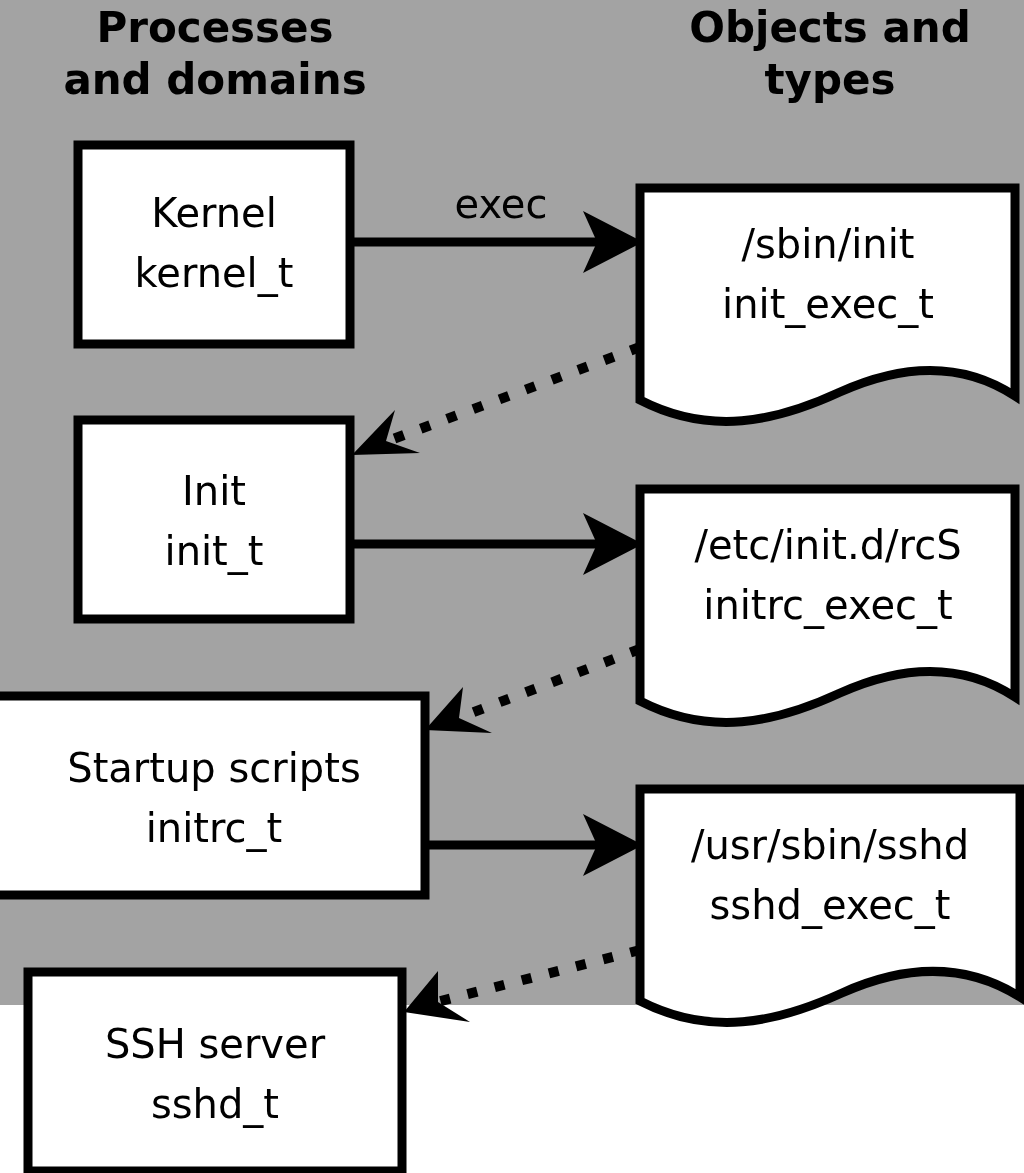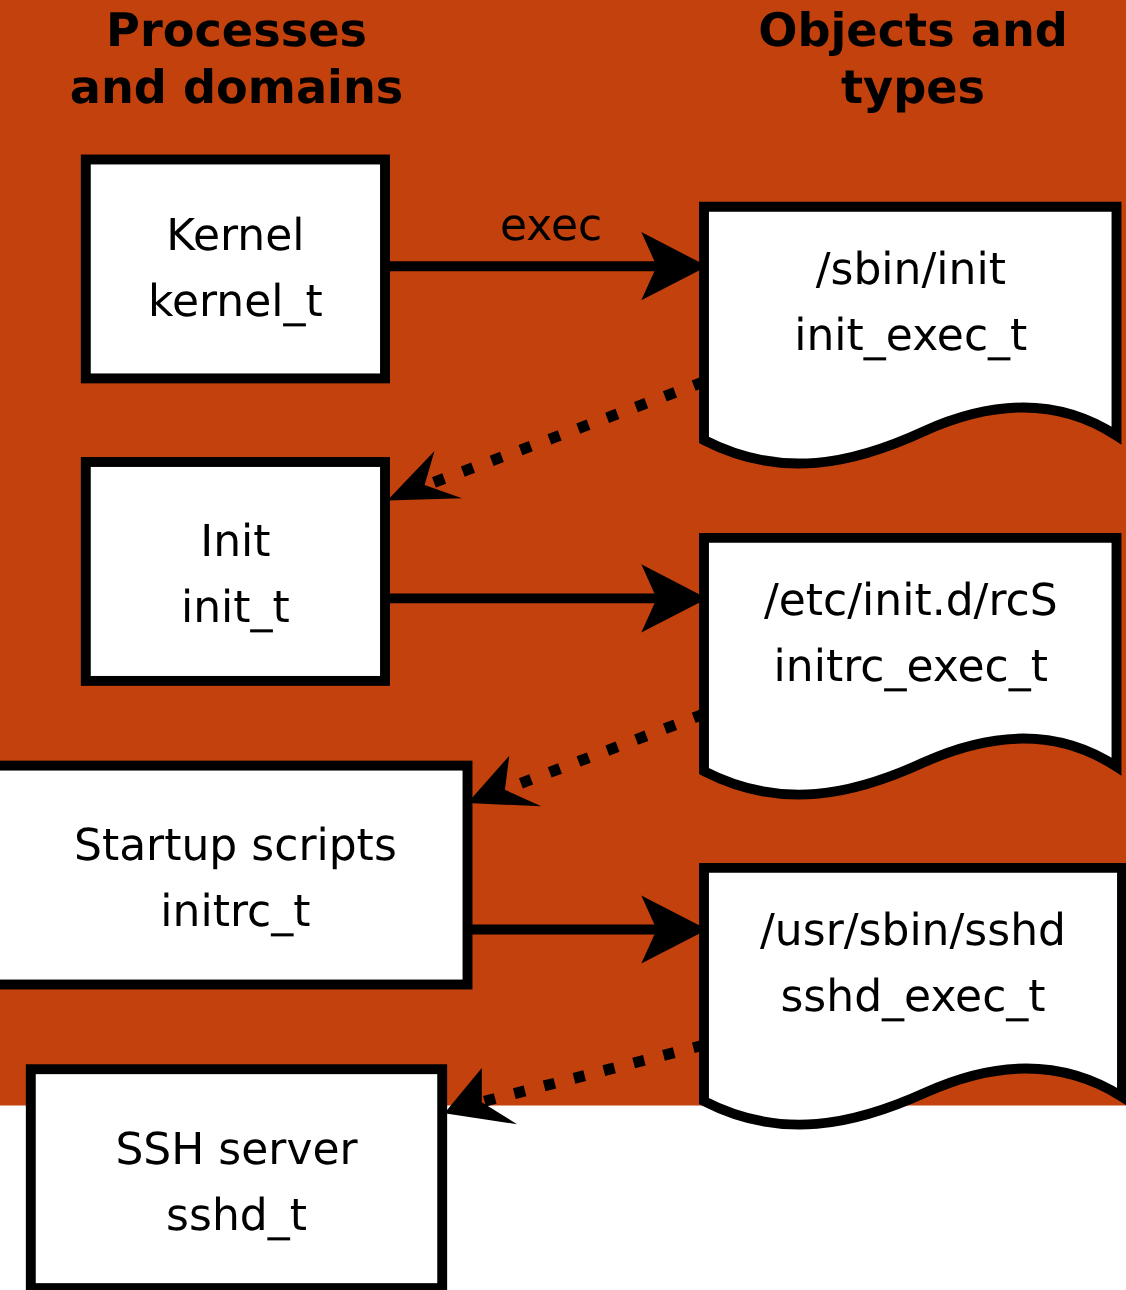--- a/index.html
+++ b/index.html
@@ -10,21 +10,21 @@
   body {
     width: 1024px;
     height: 1173px;
     overflow: hidden;
     font-family: "DejaVu Sans", "Liberation Sans", sans-serif;
   }
   #diagram-root {
     position: relative;
     width: 1024px;
     height: 1005px;
-    background: #c2410c;
+    background: #a3a3a3;
   }
   svg#diagram-svg {
     display: block;
     width: 1024px;
     height: 1173px;
   }
   .col-title {
     font-family: "DejaVu Sans", "Liberation Sans", sans-serif;
     font-weight: bold;
     font-size: 42px;

